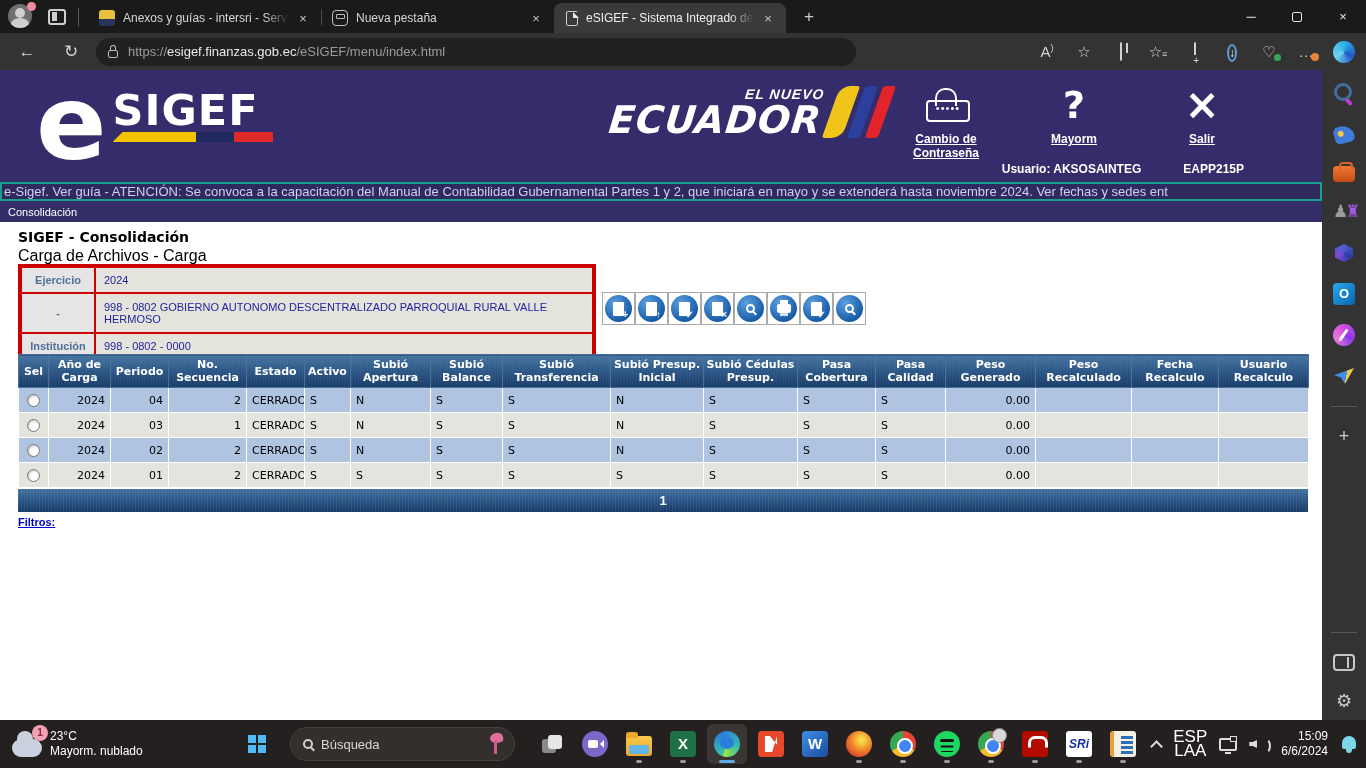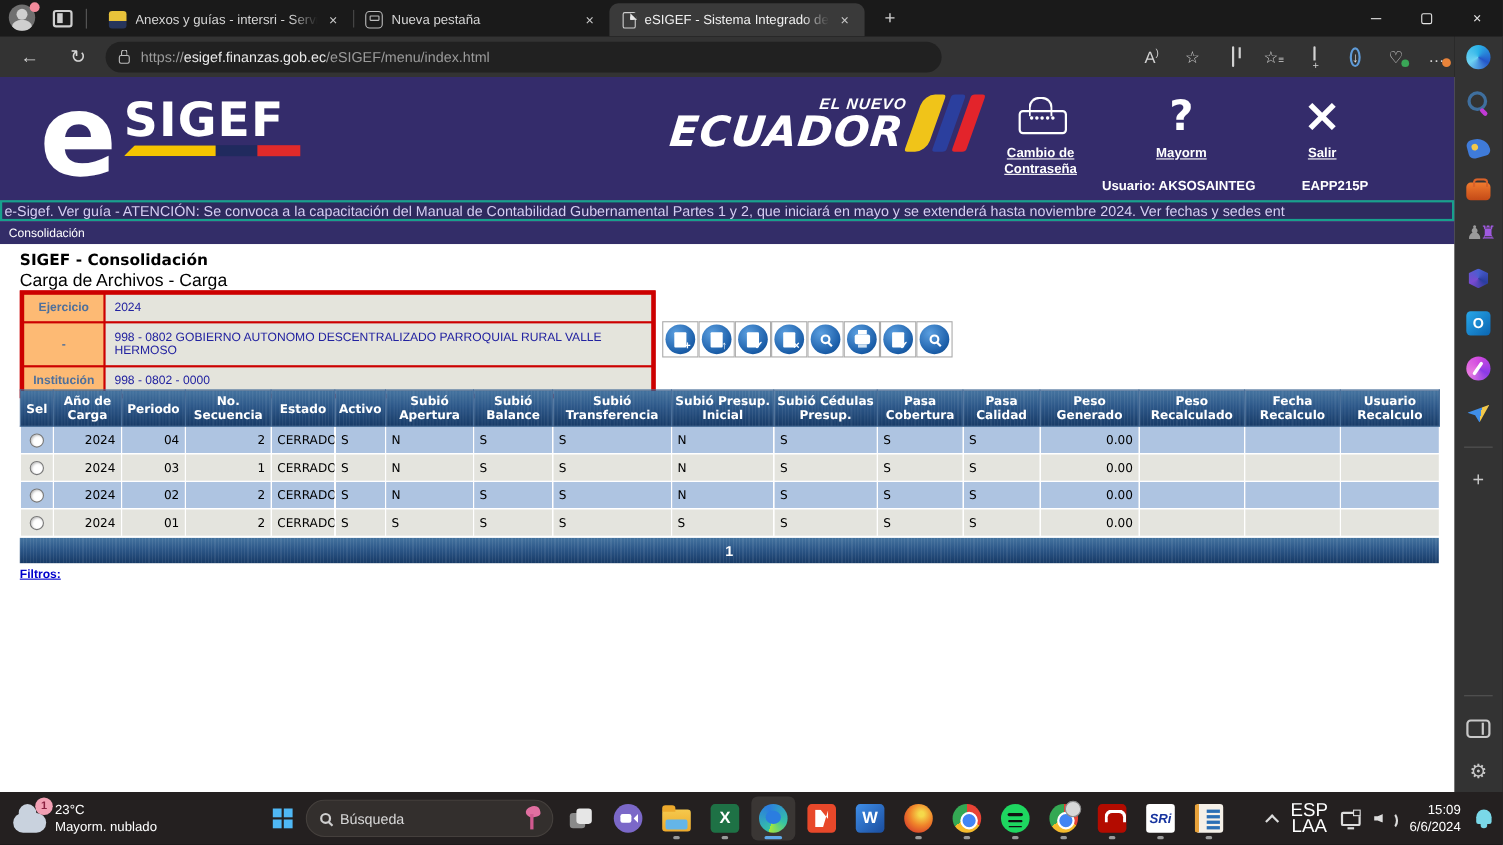--- a/index.html
+++ b/index.html
@@ -162,21 +162,21 @@
               color:#fff; font-size:11px; display:flex; align-items:center; padding-left:8px; }
 
   .app-content { position:absolute; left:0; top:152px; width:1322px; height:498px; background:#fff; }
   .page-title { position:absolute; left:18px; top:7px; font-size:14px; font-weight:bold; color:#000;
                 font-family:"DejaVu Sans",sans-serif;}
   .page-subtitle { position:absolute; left:18px; top:25px; font-size:16px; color:#000; }
 
   .form-box { position:absolute; left:18px; top:42px; width:578px; border:2px solid #cc0000;
               background:#cc0000; border-spacing:2px; border-collapse:separate; }
   .form-box td { font-size:11px; padding:3px 8px; }
-  .form-label { background:#fdba74; color:#4f709b; font-weight:bold; width:72px; text-align:center; }
+  .form-label { background:#e5e5e5; color:#4f709b; font-weight:bold; width:72px; text-align:center; }
   .form-value { background:#e4e4dc; color:#2222a0; font-size:12px; }
 
   .app-toolbar { position:absolute; left:602px; top:70px; display:flex; }
   .tool-btn { width:33px; height:33px; background:#fff; border:1px solid #aaa; margin-right:0px;
               display:flex; align-items:center; justify-content:center; }
   .tool-circle { width:27px; height:27px; border-radius:50%;
                  background:radial-gradient(circle at 35% 30%, #5b9fe0, #1a5da8 70%, #10457f);
                  display:flex; align-items:center; justify-content:center; position:relative; }
   .tool-doc { width:11px; height:14px; background:#fff; border-radius:1px; position:relative; }
   .tool-doc .mini { position:absolute; right:-4px; bottom:-4px; color:#fff; font-size:10px; font-weight:bold;
@@ -215,21 +215,21 @@
   .taskbar { position:absolute; left:0; top:720px; width:1366px; height:48px; background:#242020;
              display:flex; align-items:center; }
   .weather { display:flex; align-items:center; margin-left:12px; gap:8px; color:#fff; }
   .cloud { width:30px; height:18px; background:#c9d2de; border-radius:10px; position:relative; margin-top:8px;}
   .cloud::before{ content:""; position:absolute; left:5px; top:-8px; width:16px; height:16px;
            border-radius:50%; background:#c9d2de; }
   .weather-badge { position:absolute; right:-6px; top:-14px; width:16px; height:16px; border-radius:50%;
            background:#f2a0b4; color:#8a2040; font-size:10px; font-weight:bold; text-align:center;
            line-height:16px; }
   .weather-text { font-size:12px; line-height:15px; }
-  .tb-center { position:absolute; left:240px; display:flex; align-items:center; height:48px; gap:4px; }
+  .tb-center { position:absolute; left:240px; display:flex; align-items:center; height:48px; gap:16px; }
   .start-btn { width:34px; height:34px; display:flex; align-items:center; justify-content:center; }
   .start-grid { width:18px; height:18px; display:grid; grid-template-columns:8px 8px; gap:2px; }
   .start-grid span{ background:#4fb8f5; width:8px; height:8px; }
   .search-pill { width:225px; height:34px; background:#332f2d; border:1px solid #45403d;
            border-radius:17px; display:flex; align-items:center; padding:0 6px 0 12px; gap:8px; }
   .search-glass { width:10px; height:10px; border:2px solid #cfcfcf; border-radius:50%; position:relative; flex:none;}
   .search-glass::after{ content:""; position:absolute; right:-4px; bottom:-3px; width:5px; height:2px;
            background:#cfcfcf; transform:rotate(45deg); }
   .search-label { color:#d8d8d8; font-size:13px; flex:1; }
   .flamingo { width:22px; height:26px; position:relative; flex:none; }

